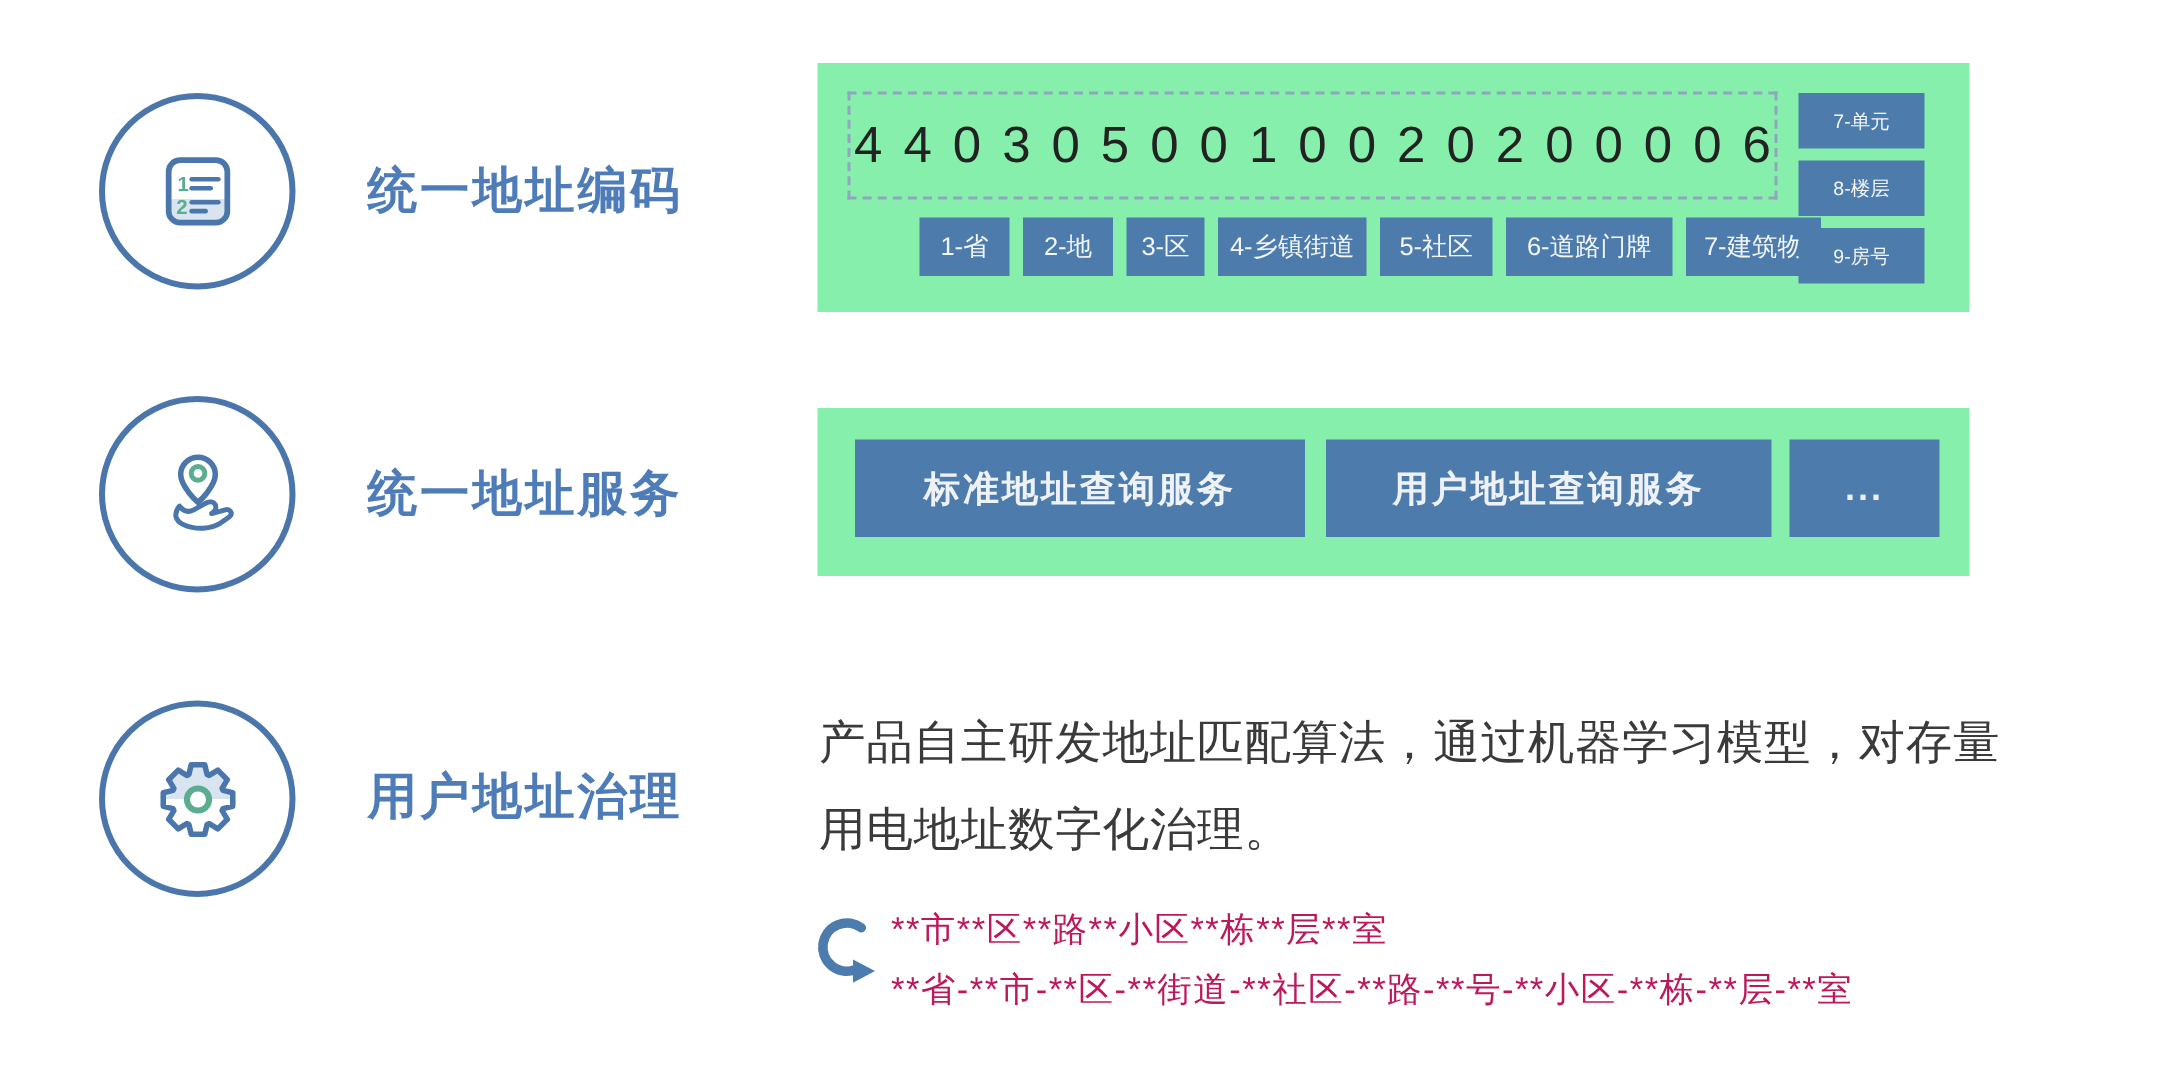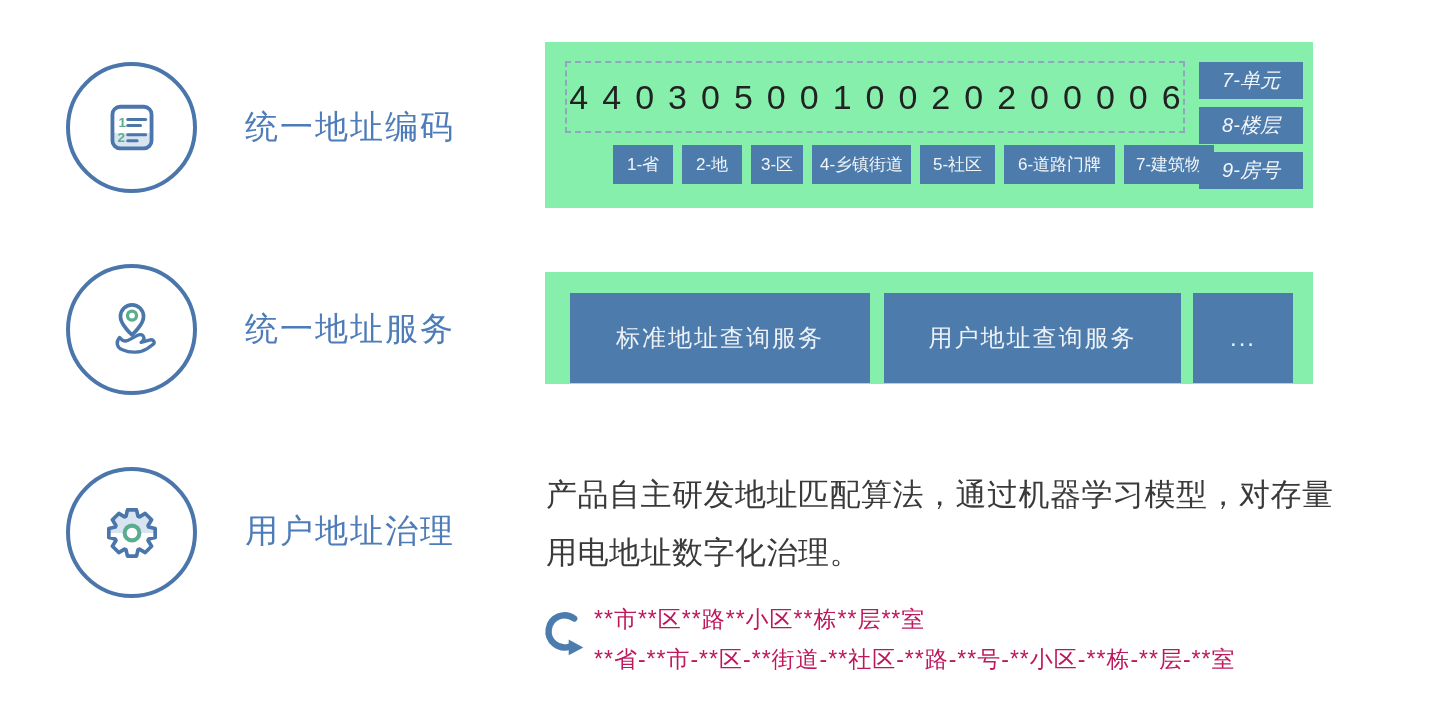--- a/index.html
+++ b/index.html
@@ -8,21 +8,21 @@
 
   
   .badge{position:absolute;width:131px;height:131px;box-sizing:border-box;
          border:4.5px solid #4B76AB;border-radius:50%;background:#ffffff;
          display:flex;align-items:center;justify-content:center;}
   #badge-coding{left:66px;top:62px;}
   #badge-service{left:66px;top:264px;}
   #badge-governance{left:66px;top:467px;}
 
   
-  .row-label{position:absolute;left:245px;font-size:33px;font-weight:400;
+  .row-label{position:absolute;left:245px;font-size:33px;font-weight:700;
              color:#4E7CB8;letter-spacing:2px;white-space:nowrap;}
   #label-coding{top:105px;}
   #label-service{top:307px;}
   #label-governance{top:509px;}
 
   
   .panel{position:absolute;left:545px;width:768px;background:#86efac;}
   #panel-coding{top:42px;height:166px;}
   #panel-service{top:272px;height:112px;}
 
@@ -31,29 +31,29 @@
             box-sizing:border-box;border:2px dashed #8FA6BC;
             display:flex;align-items:center;justify-content:center;}
   .code-digits{font-size:34px;color:#222222;letter-spacing:14px;padding-left:14px;white-space:nowrap;}
 
   
   .seg-row{position:absolute;left:20px;top:103px;width:620px;height:39px;display:flex;gap:9px;padding-left:48px;}
   .seg{background:#4D7CAC;color:#F3F6F9;font-size:17px;
        display:flex;align-items:center;justify-content:center;white-space:nowrap;}
 
   
-  .side-seg{position:absolute;left:654px;width:104px;height:37px;background:#4D7CAC;
-            color:#F3F6F9;font-size:20px;display:flex;align-items:center;justify-content:center;font-style:italic;}
+  .side-seg{position:absolute;left:654px;width:84px;height:37px;background:#4D7CAC;
+            color:#F3F6F9;font-size:13px;display:flex;align-items:center;justify-content:center;}
   #side-seg-0{top:20px;}
   #side-seg-1{top:65px;}
   #side-seg-2{top:110px;}
 
   
-  .svc-btn{position:absolute;top:21px;height:90px;background:#4D7CAC;color:#EEF2F6;
-           font-size:24px;letter-spacing:2px;display:flex;align-items:center;justify-content:center;}
+  .svc-btn{position:absolute;top:21px;height:65px;background:#4D7CAC;color:#EEF2F6;
+           font-size:24px;letter-spacing:2px;display:flex;align-items:center;justify-content:center;font-weight:bold;}
   #svc-btn-0{left:25px;width:300px;}
   #svc-btn-1{left:339px;width:297px;}
   #svc-btn-2{left:648px;width:100px;}
 
   
   .desc{position:absolute;left:546px;top:466px;width:800px;font-size:31px;
         line-height:58px;color:#3A3A3A;letter-spacing:0.5px;}
 
   
   .transform-arrow{position:absolute;left:543px;top:609px;}

